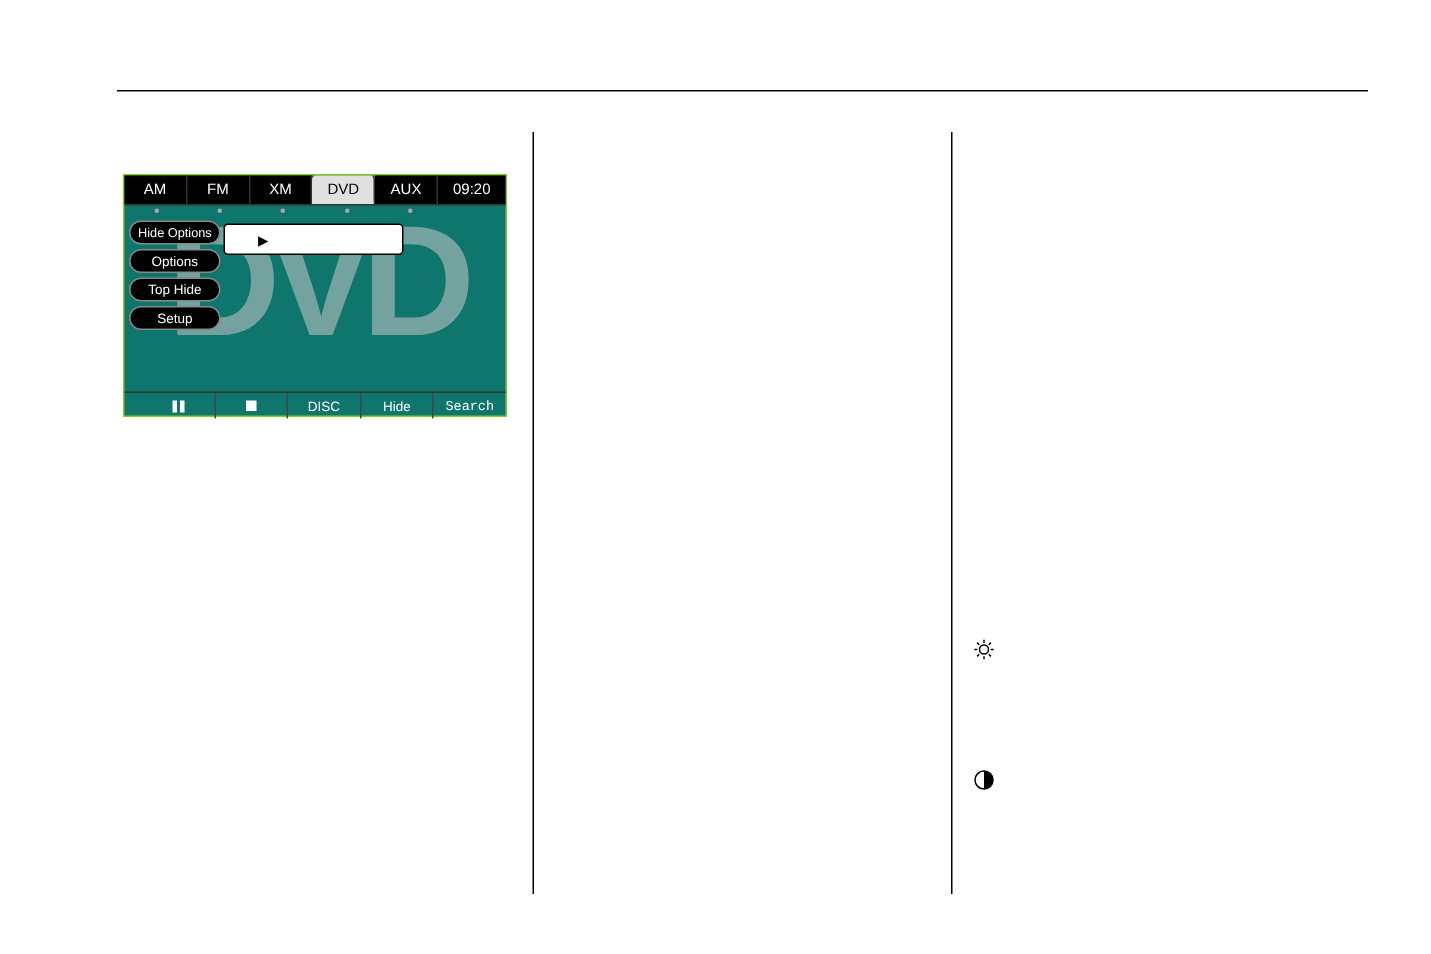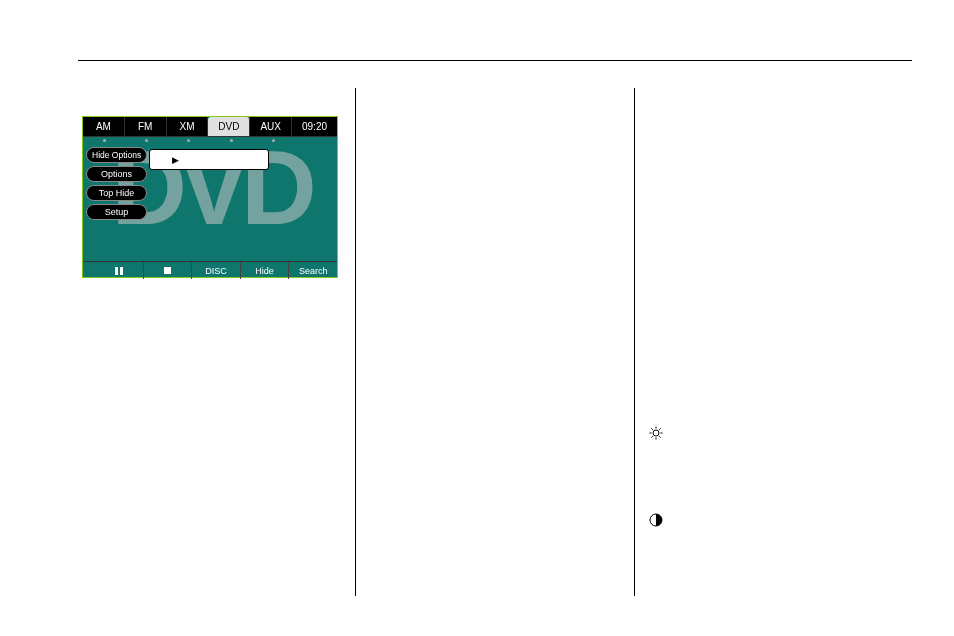--- a/index.html
+++ b/index.html
@@ -148,21 +148,21 @@
   }
   .dvd-bottomcell {
     flex: 1;
     border-right: 1px solid #444;
     display: flex;
     align-items: center;
     justify-content: center;
     color: #fff;
     font-size: 9px;
   }
-  .dvd-bottomcell:last-child { border-right: none; }
+  .dvd-bottomcell:last-child { border-right: none; font-family: Liberation Mono, monospace; }
   .pauseicon { display:flex; gap:2px; }
   .pauseicon span { width:3px; height:8px; background:#fff; }
   .stopicon { width:7px; height:7px; background:#fff; }
   svg { display: block; }
 </style>
 </head>
 <body>
 
 <div class="page">
   <div class="hr-top"></div>

